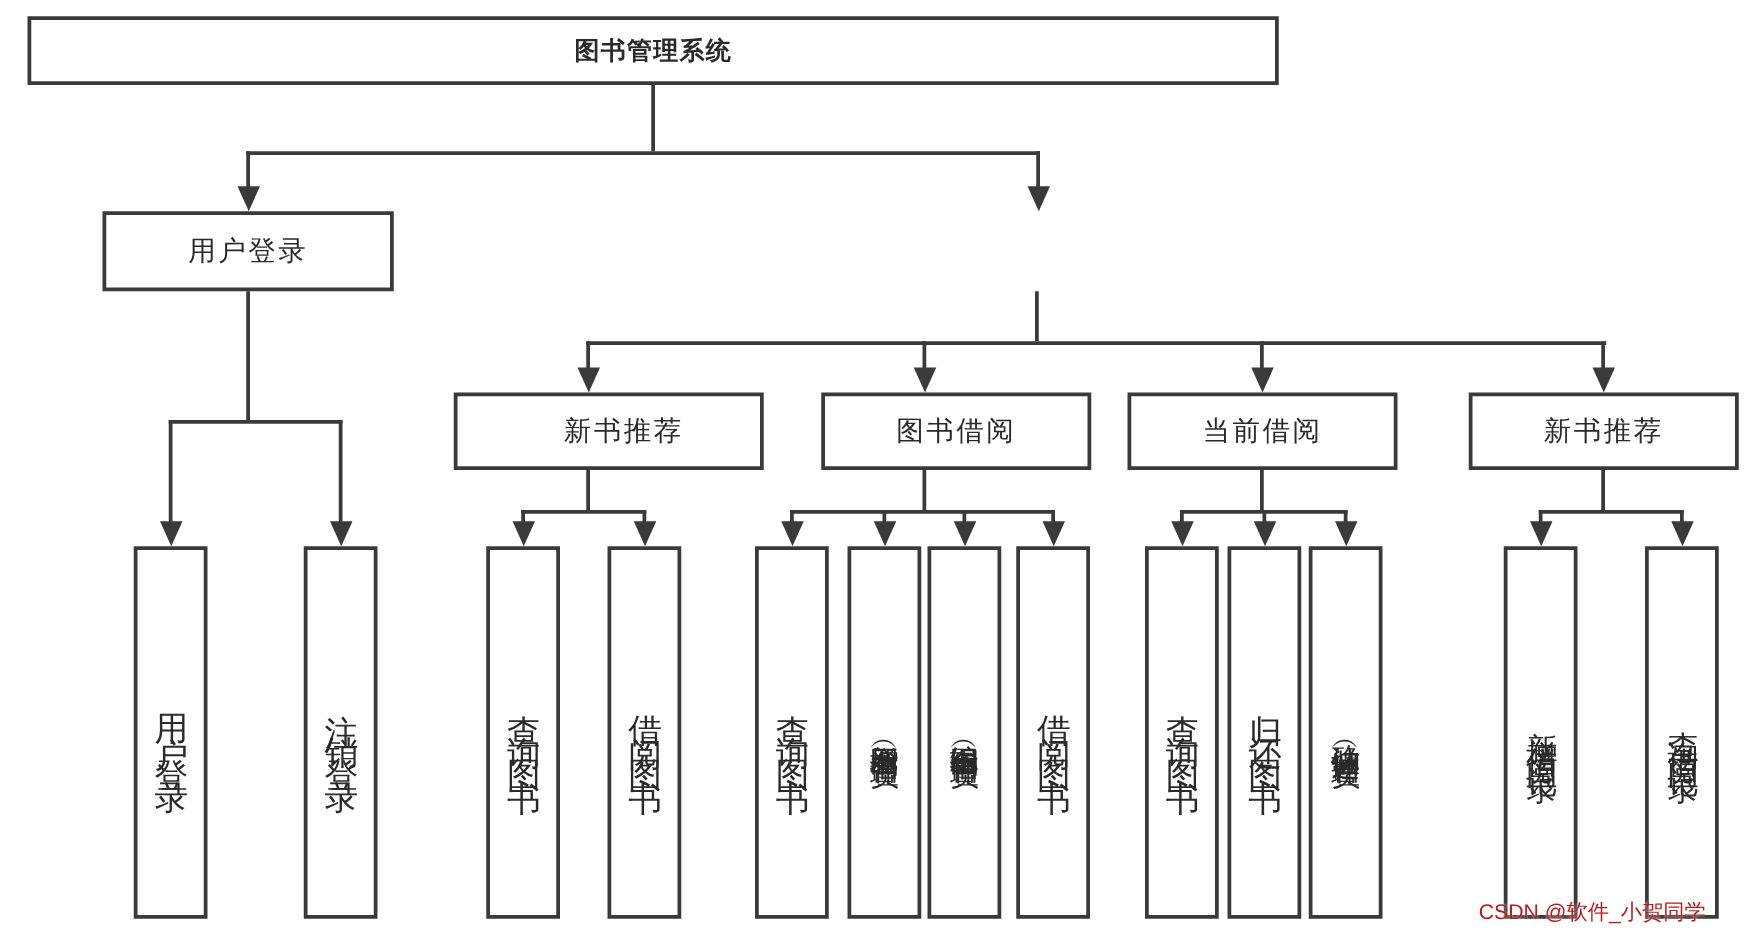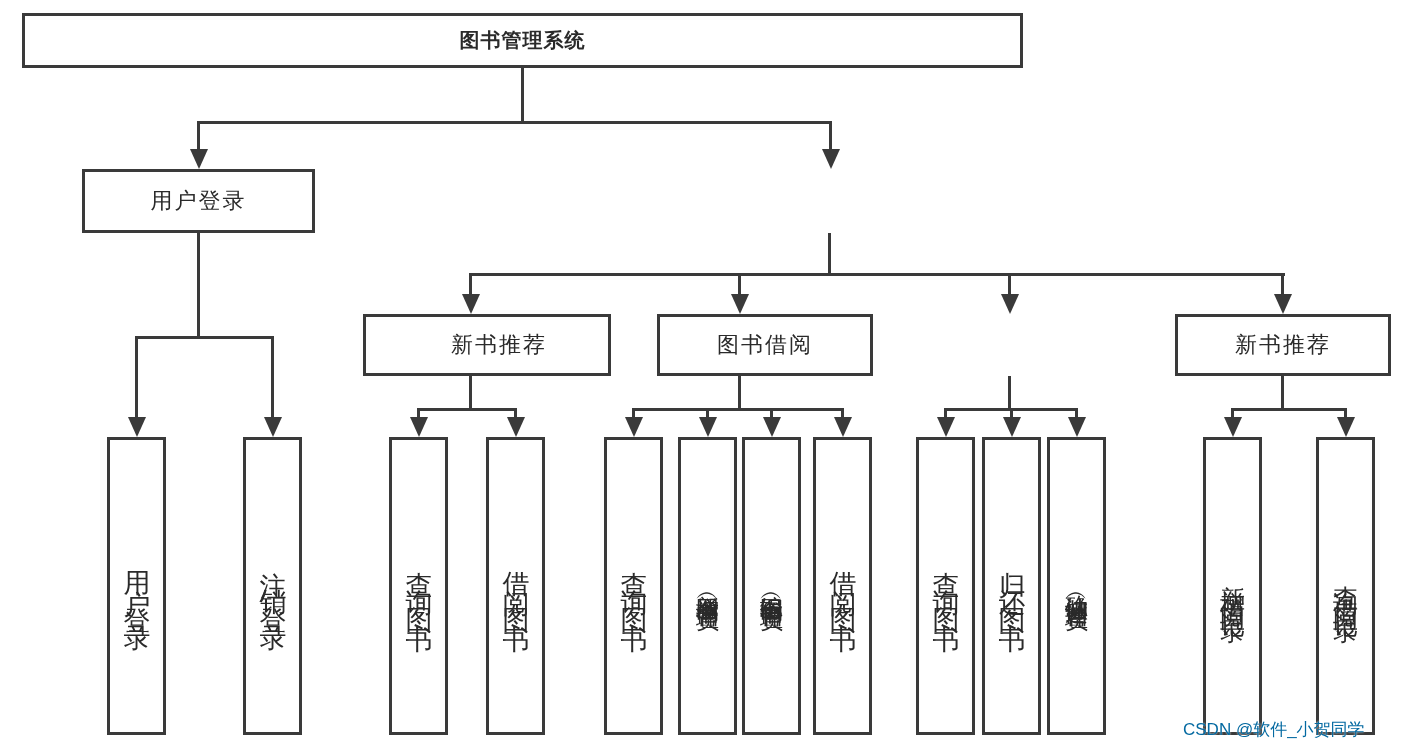--- a/index.html
+++ b/index.html
@@ -42,21 +42,21 @@
     position: absolute;
     width: 0; height: 0;
     border-left: 9px solid transparent;
     border-right: 9px solid transparent;
     border-top: 20px solid #3a3a3a;
   }
   .watermark {
     position: absolute;
     left: 1183px; top: 718px;
     font-size: 17px;
-    color: #0369a1;
+    color: #b91c1c;
     text-shadow: 0 0 2px #ffffff;
     white-space: nowrap;
     z-index: 5;
   }
 </style>
 </head>
 <body>
 
 <div id="canvas">
 
@@ -91,20 +91,23 @@
   <div class="line" style="left:1008px; top:273px; width:3px; height:25px;"></div>
   <div class="arrow" style="left:1001px; top:294px;"></div>
   <div class="line" style="left:1281px; top:273px; width:3px; height:25px;"></div>
   <div class="arrow" style="left:1274px; top:294px;"></div>
 
   <div class="box l3-box" style="left:363px; top:314px; width:248px; height:62px;padding-left:24px;">
     <span>新书推荐</span>
   </div>
   <div class="box l3-box" style="left:632px; top:314px; width:216px; height:62px;margin-left:25px;">
     <span>图书借阅</span>
+  </div>
+  <div class="box l3-box" style="left:902px; top:314px; width:216px; height:62px;">
+    <span>当前借阅</span>
   </div>
   <div class="box l3-box" style="left:1175px; top:314px; width:216px; height:62px;">
     <span>新书推荐</span>
   </div>
 
   <div class="line" style="left:469px; top:376px; width:3px;   height:32px;"></div>
   <div class="line" style="left:417px; top:408px; width:100px; height:3px;"></div>
   <div class="line" style="left:417px; top:408px; width:3px;   height:12px;"></div>
   <div class="arrow" style="left:410px; top:417px;"></div>
   <div class="line" style="left:514px; top:408px; width:3px;   height:12px;"></div>

